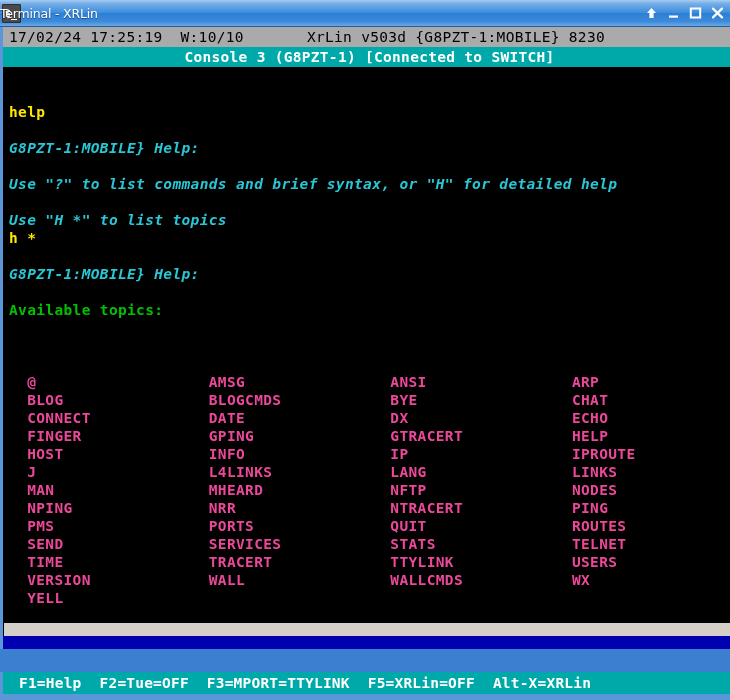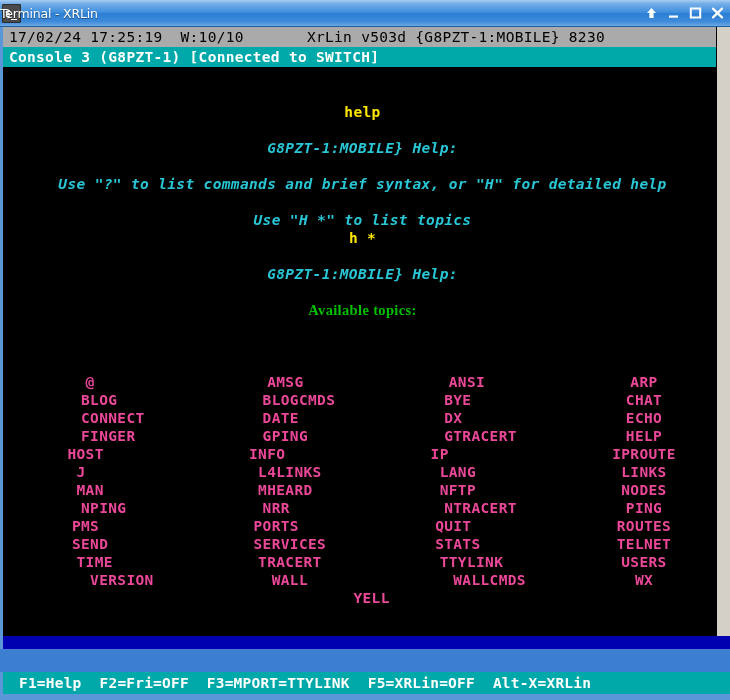--- a/index.html
+++ b/index.html
@@ -89,21 +89,21 @@
 
   
   #term-frame {
     flex: 1 1 auto;
     position: relative;
     background: #000000;
     border-left: 3px solid #5a96d8;
     border-right: 0;
     box-sizing: border-box;
     display: flex;
-    flex-direction: row;
+    flex-direction: column;
     overflow: hidden;
   }
   #term-body {
     flex: 1 1 auto;
     position: relative;
     background: #000;
     overflow: hidden;
   }
 
   
@@ -124,41 +124,42 @@
     background: #00a9a9;
     color: #ffffff;
     font-family: "DejaVu Sans Mono", monospace;
     font-size: 14.5px;
     line-height: 20px;
     white-space: pre;
     padding-left: 6px;
     box-sizing: border-box;
     font-weight: bold;
     letter-spacing: 0.3px;
+    text-align: center;
   }
 
   
   #console {
     position: absolute;
     left: 0; right: 0;
     top: 40px;
     bottom: 0;
     background: #000;
     padding-left: 6px;
     box-sizing: border-box;
     font-family: "DejaVu Sans Mono", monospace;
     font-size: 14.5px;
     line-height: 18px;
     white-space: pre;
     letter-spacing: 0.35px;
   }
-  .line { height: 18px; white-space: pre; text-align: center; }
+  .line { height: 18px; white-space: pre; }
   .c-yellow { color: #ffe600; font-weight: bold; }
   .c-cyan   { color: #29c6d6; font-weight: bold; font-style: italic; }
-  .c-green  { color: #00c000; font-weight: bold; font-family: Liberation Serif, serif; }
+  .c-green  { color: #00c000; font-weight: bold; }
   .c-white  { color: #ec4899; font-weight: bold; }
   .blank    { height: 18px; }
 
   
   #scrollbar {
     flex: 0 0 13px;
     background: #d4d0c8;
     border-left: 1px solid #000;
     position: relative;
   }
@@ -247,16 +248,16 @@
         <div id="console-bottom"><div class="line blank">&nbsp;</div></div>
       </div>
 
     </div>
     <div id="scrollbar">
       <div id="scroll-thumb"></div>
     </div>
   </div>
 
   <div id="blue-bar"></div>
-  <div id="fkeys"><span class="fkey">F1=Help</span><span class="fkey">F2=Fri=OFF</span><span class="fkey">F3=MPORT=TTYLINK</span><span class="fkey">F5=XRLin=OFF</span><span class="fkey">Alt-X=XRLin</span></div>
+  <div id="fkeys"><span class="fkey">F1=Help</span><span class="fkey">F2=Tue=OFF</span><span class="fkey">F3=MPORT=TTYLINK</span><span class="fkey">F5=XRLin=OFF</span><span class="fkey">Alt-X=XRLin</span></div>
   <div id="bottom-edge"></div>
 
 </div>
 
 </body></html>

